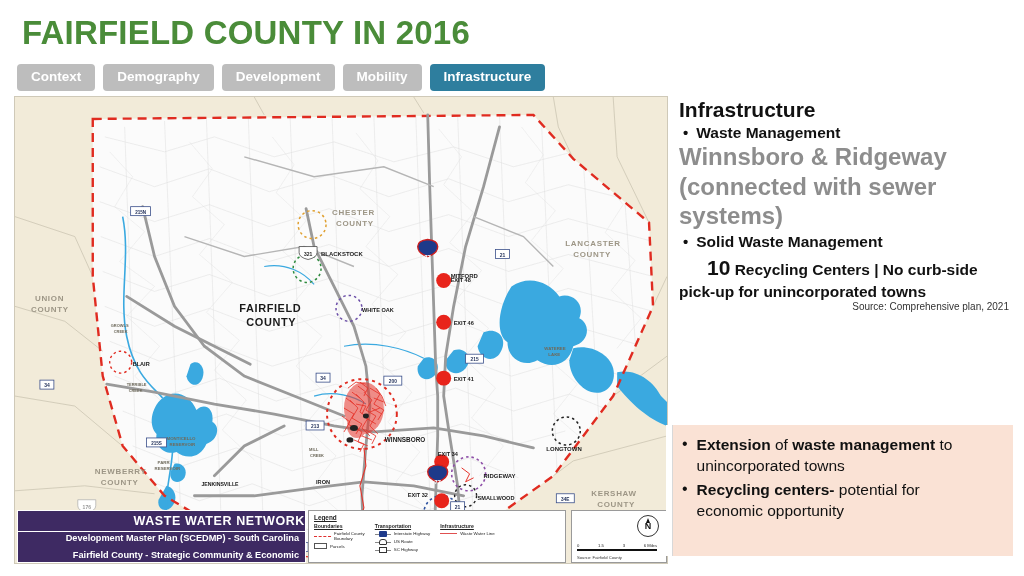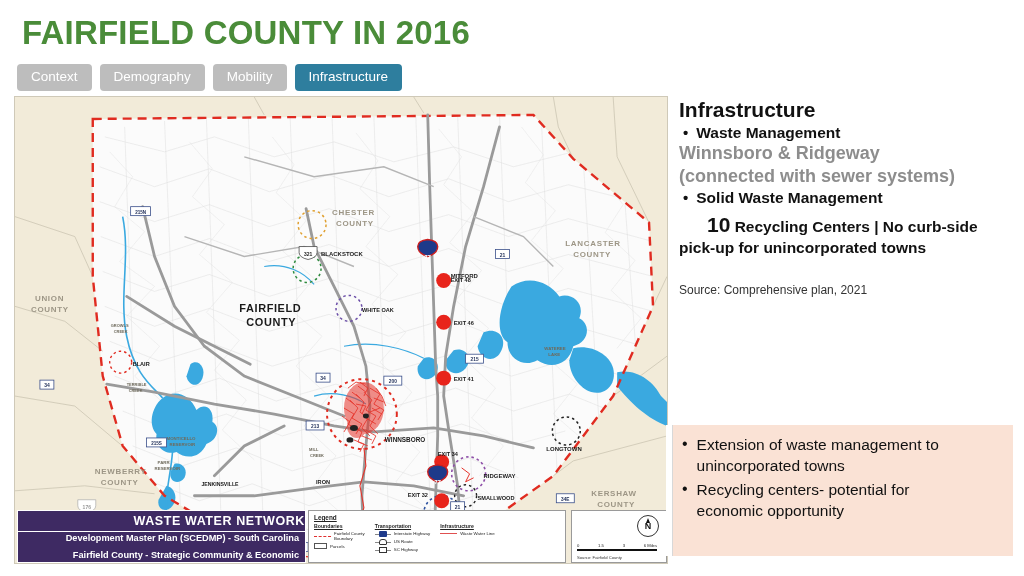--- a/index.html
+++ b/index.html
@@ -7,21 +7,21 @@
     font-family:"Liberation Sans", sans-serif; }
 
   #slide { position:relative; width:1024px; height:444px; background:#ffffff;border-radius:19px; }
 
   
   .title { position:absolute; left:22px; top:14px; font-size:33px; font-weight:bold;
     color:#4a8c39; letter-spacing:0.2px; }
 
   
   .tabs { position:absolute; left:17px; top:64px; display:flex; gap:8px; }
-  .tab { background:#bdbdbd; color:#ffffff; font-size:13.5px; font-weight:normal;
+  .tab { background:#bdbdbd; color:#ffffff; font-size:13.5px; font-weight:bold;
     border-radius:4px; padding:5px 14px 6px 14px; line-height:1.15; white-space:nowrap; }
   .tab.active { background:#2e7e9e; }
 
   
   .mapframe { position:absolute; left:14px; top:96px; width:654px; height:468px;
     background:#f4eedd; border:1px solid #cfc9b8; overflow:hidden; }
   .map-svg { position:absolute; inset:0; }
 
   
   .banner { position:absolute; left:16px; top:509px; width:289px; height:53px;
@@ -64,45 +64,46 @@
   .sb-ticks { display:flex; justify-content:space-between; font-size:4.2px; color:#222; }
   .sb-bar { height:2.5px; background:#111; margin-top:1px; }
   .sb-src { position:absolute; left:5px; bottom:2px; font-size:4.2px; color:#333; }
 
   
   .right { position:absolute; left:679px; top:98px; width:338px; }
   .r-h1 { font-size:21px; font-weight:bold; color:#111; line-height:1.12; }
   .r-bullet { display:flex; gap:8px; align-items:flex-start; font-size:15.5px;
     font-weight:bold; color:#111; margin-top:2px; padding-left:4px; }
   .r-bullet .dot { font-size:15px; line-height:1.25; }
-  .r-grey { font-size:18px; color:#8d8d8d; font-weight:bold; line-height:1.2; margin-top:1px; }
+  .r-grey { font-size:24px; color:#8d8d8d; font-weight:bold; line-height:1.2; margin-top:1px; }
   .r-stat { margin-top:4px; font-size:15.5px; color:#111; font-weight:bold; line-height:1.25; }
   .r-stat .big { font-size:21px; font-weight:bold;margin-left:28px; }
-  .r-src { margin-top:25px; text-align:left; font-size:12px; color:#333; padding-right:8px;}
+  .r-src { margin-top:0; text-align:right; font-size:10px; color:#333; padding-right:8px;}
 
   
   .callout { position:absolute; left:672px; top:425px; width:341px; height:131px;
     background:#fae2d5; padding:10px 12px 0 10px; }
   .callout:before { content:""; position:absolute; left:-6px; top:0; width:6px;
     height:100%; background:#ffffff; border-right:1px solid #d8d8d8; }
   .co-item { display:flex; gap:9px; align-items:flex-start; margin-bottom:4px; }
   .co-dot { font-size:16px; line-height:1.1; color:#111; }
   .co-txt { font-size:15.5px; color:#111; line-height:1.33; }
-  .co-txt b { font-weight:normal; }
+  .co-txt b { font-weight:bold; }
 </style>
 </head>
 <body>
 
 <div id="slide">
 
   <div class="title">FAIRFIELD COUNTY IN 2016</div>
 
   <div class="tabs">
     <div class="tab">Context</div>
     <div class="tab">Demography</div>
+    <div class="tab">Development</div>
     <div class="tab">Mobility</div>
     <div class="tab active">Infrastructure</div>
   </div>
 
   <div class="mapframe">
     <svg class="map-svg" viewBox="0 0 654 468">
       <defs>
         <clipPath id="cnty">
           <path d="M78 22 L520 18 L560 62 L636 126 L640 210 L600 300 L540 380 L470 430
                    L400 452 L330 460 L250 452 L200 430 L150 400 L108 350 L88 280 L78 180 Z"></path>

